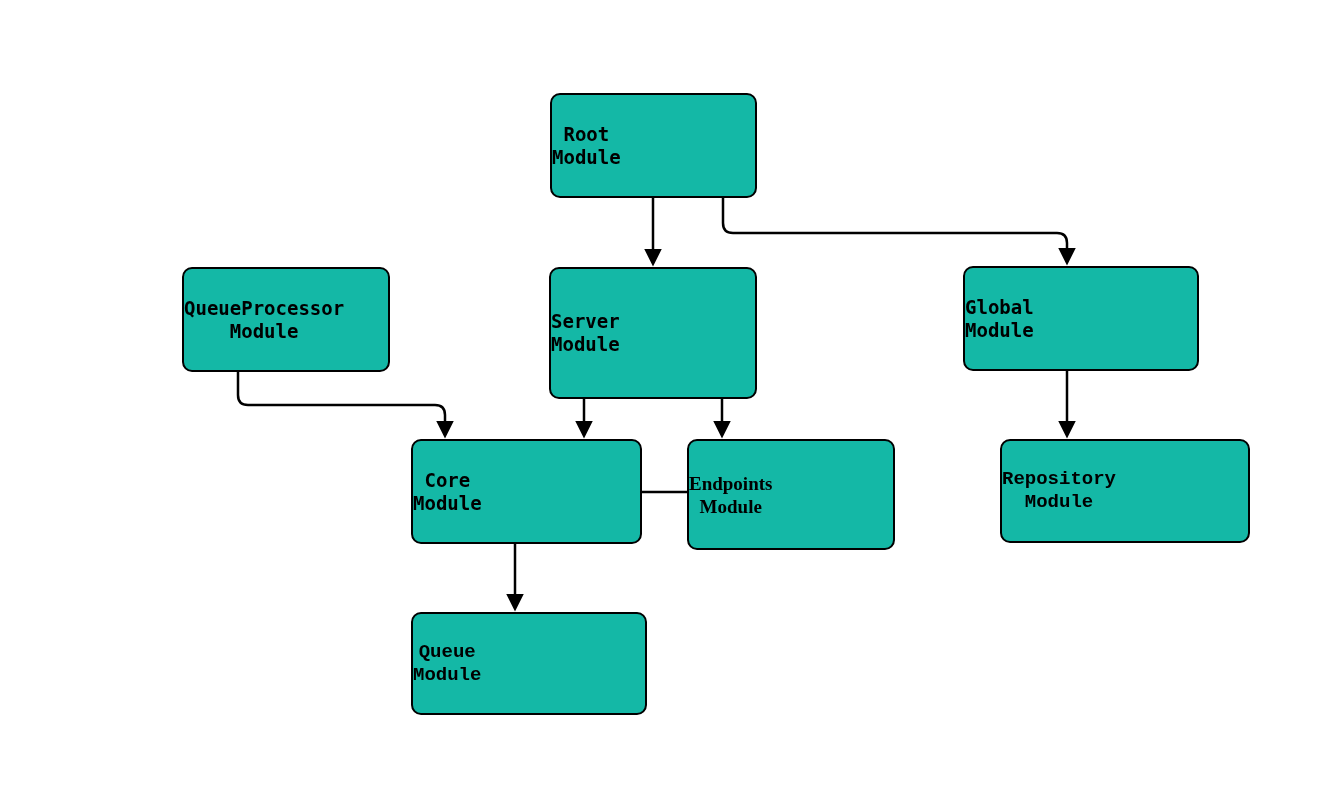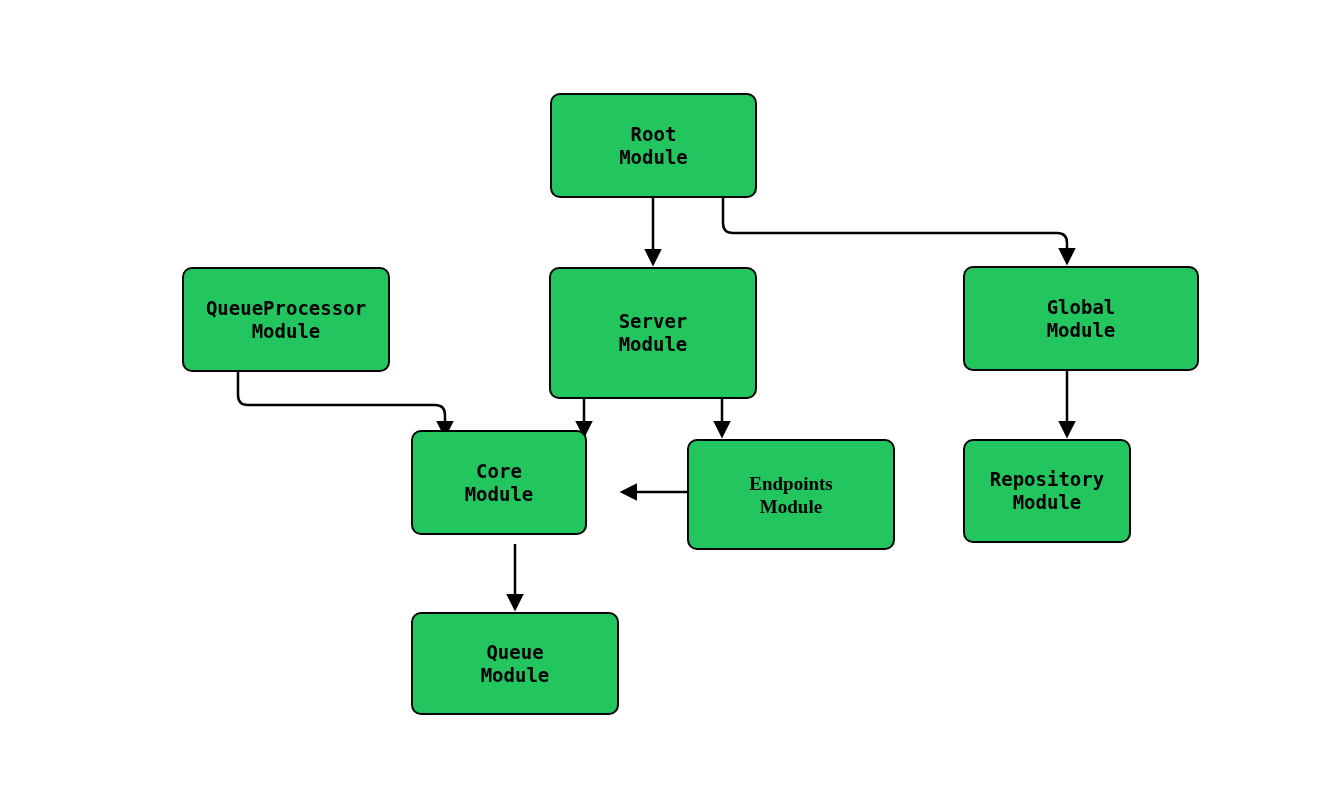--- a/index.html
+++ b/index.html
@@ -18,24 +18,24 @@
   .edges-layer path.edge {
     fill: none;
     stroke: #000000;
     stroke-width: 2.5;
   }
   .node {
     position: absolute;
     box-sizing: border-box;
     border: 2.5px solid #000000;
     border-radius: 10px;
-    background: #22c55e;
+    background: #14b8a6;
     display: flex;
     align-items: center;
-    justify-content: center;
+    justify-content: flex-start;
   }
   .node .label {
     white-space: pre-line;
     text-align: center;
     font-weight: 700;
     font-size: 19px;
     line-height: 23px;
     color: #000000;
     letter-spacing: 0px;
   }
@@ -72,30 +72,30 @@
 Module</span>
     </div>
     <div class="node" style="left: 549px; top: 267px; width: 208px; height: 132px;">
       <span class="label">Server
 Module</span>
     </div>
     <div class="node" style="left: 963px; top: 266px; width: 236px; height: 105px;">
       <span class="label">Global
 Module</span>
     </div>
-    <div class="node" style="left: 411px; top: 430px; width: 176px; height: 105px;">
+    <div class="node" style="left: 411px; top: 439px; width: 231px; height: 105px;">
       <span class="label">Core
 Module</span>
     </div>
     <div class="node" style="left: 687px; top: 439px; width: 208px; height: 111px; font-family: Liberation Serif, serif;">
       <span class="label">Endpoints
 Module</span>
     </div>
-    <div class="node" style="left: 963px; top: 439px; width: 168px; height: 104px;">
+    <div class="node" style="left: 1000px; top: 439px; width: 250px; height: 104px; font-family: Liberation Mono, monospace;">
       <span class="label">Repository
 Module</span>
     </div>
-    <div class="node" style="left: 411px; top: 612px; width: 208px; height: 103px;">
+    <div class="node" style="left: 411px; top: 612px; width: 236px; height: 103px; font-family: Liberation Mono, monospace;">
       <span class="label">Queue
 Module</span>
     </div>
   </div>
 </div>
 
 </body></html>

